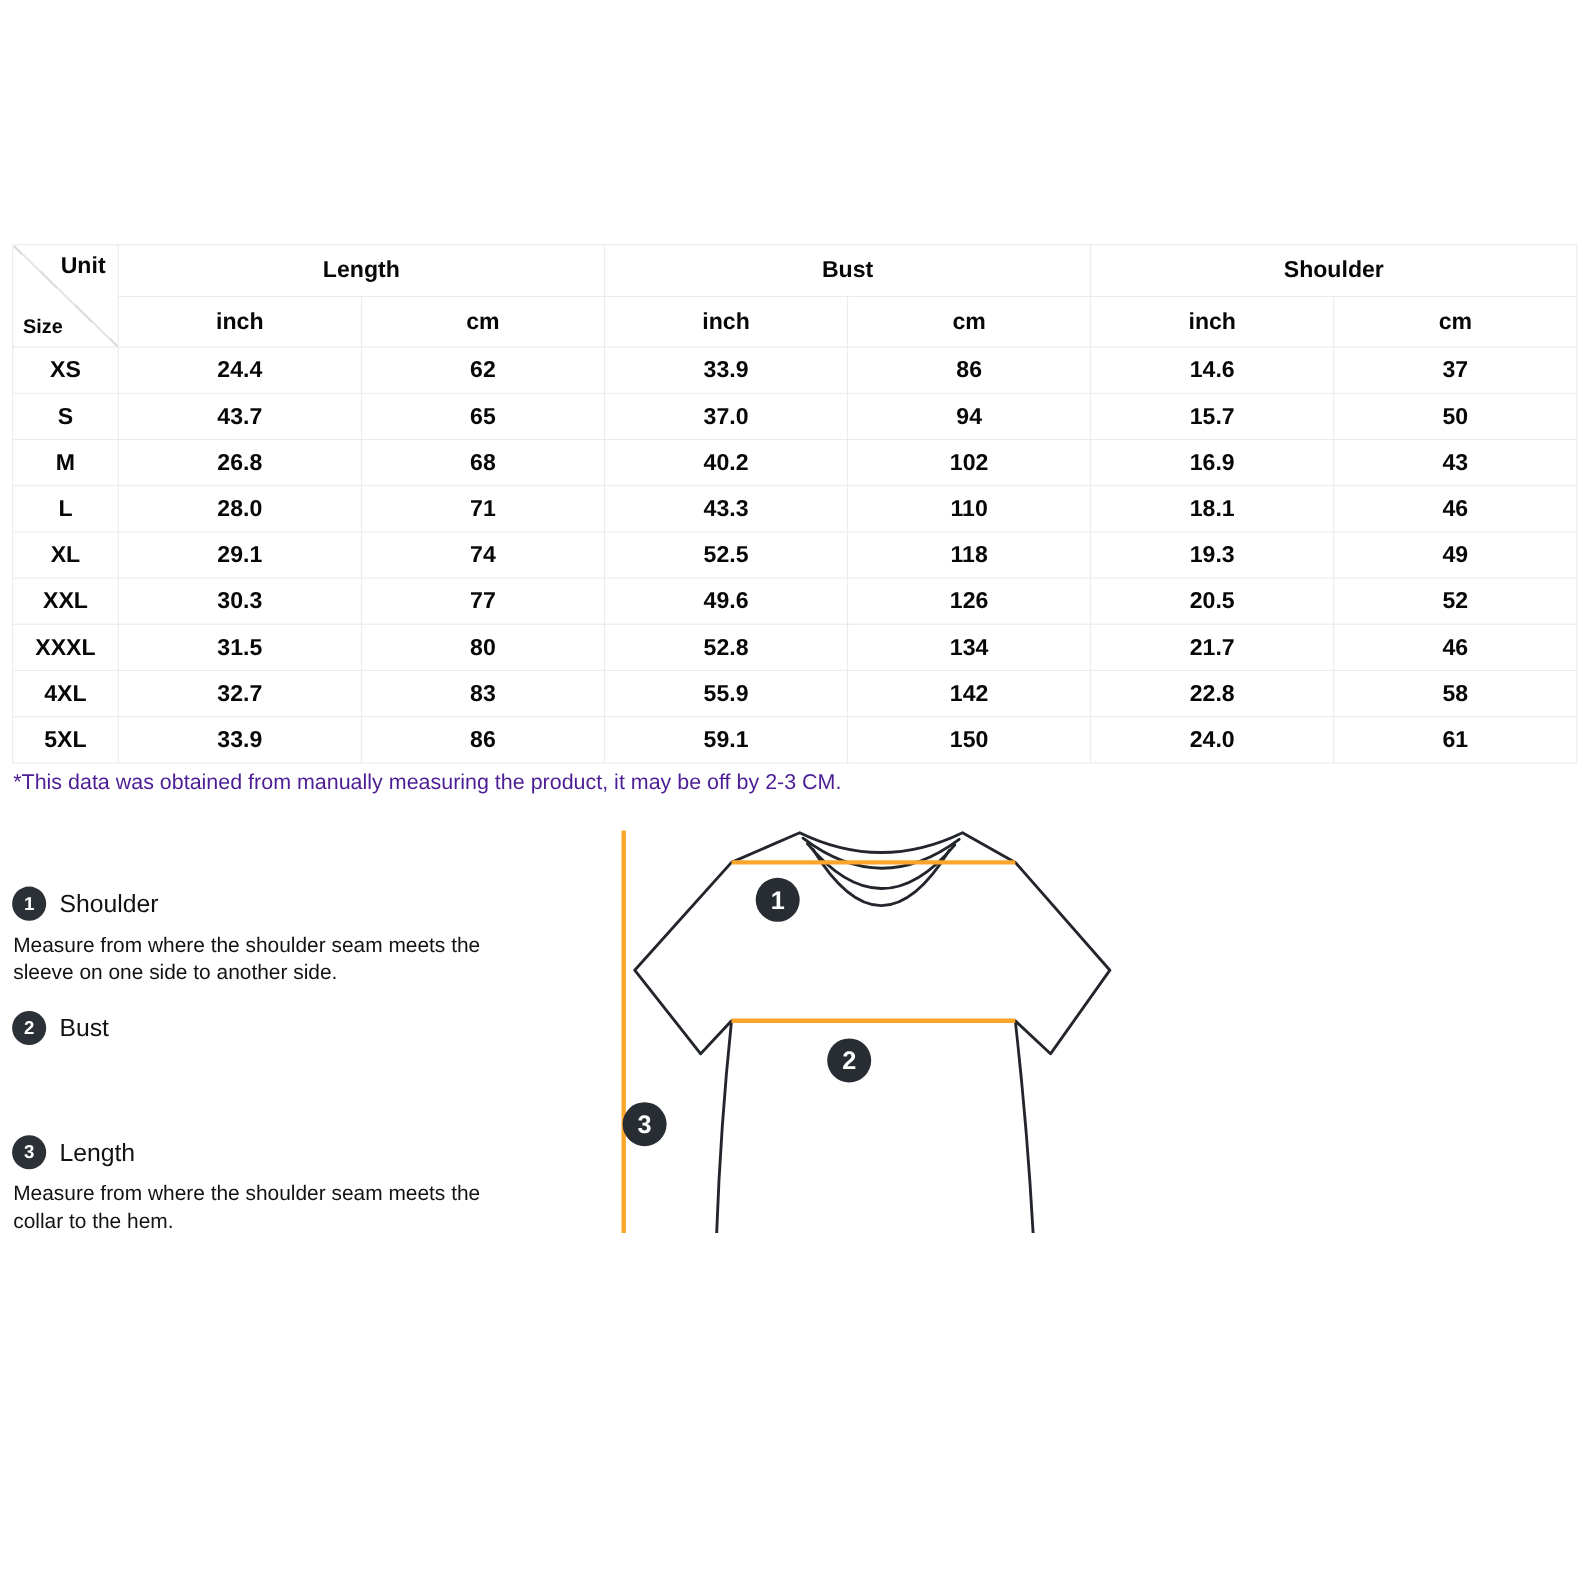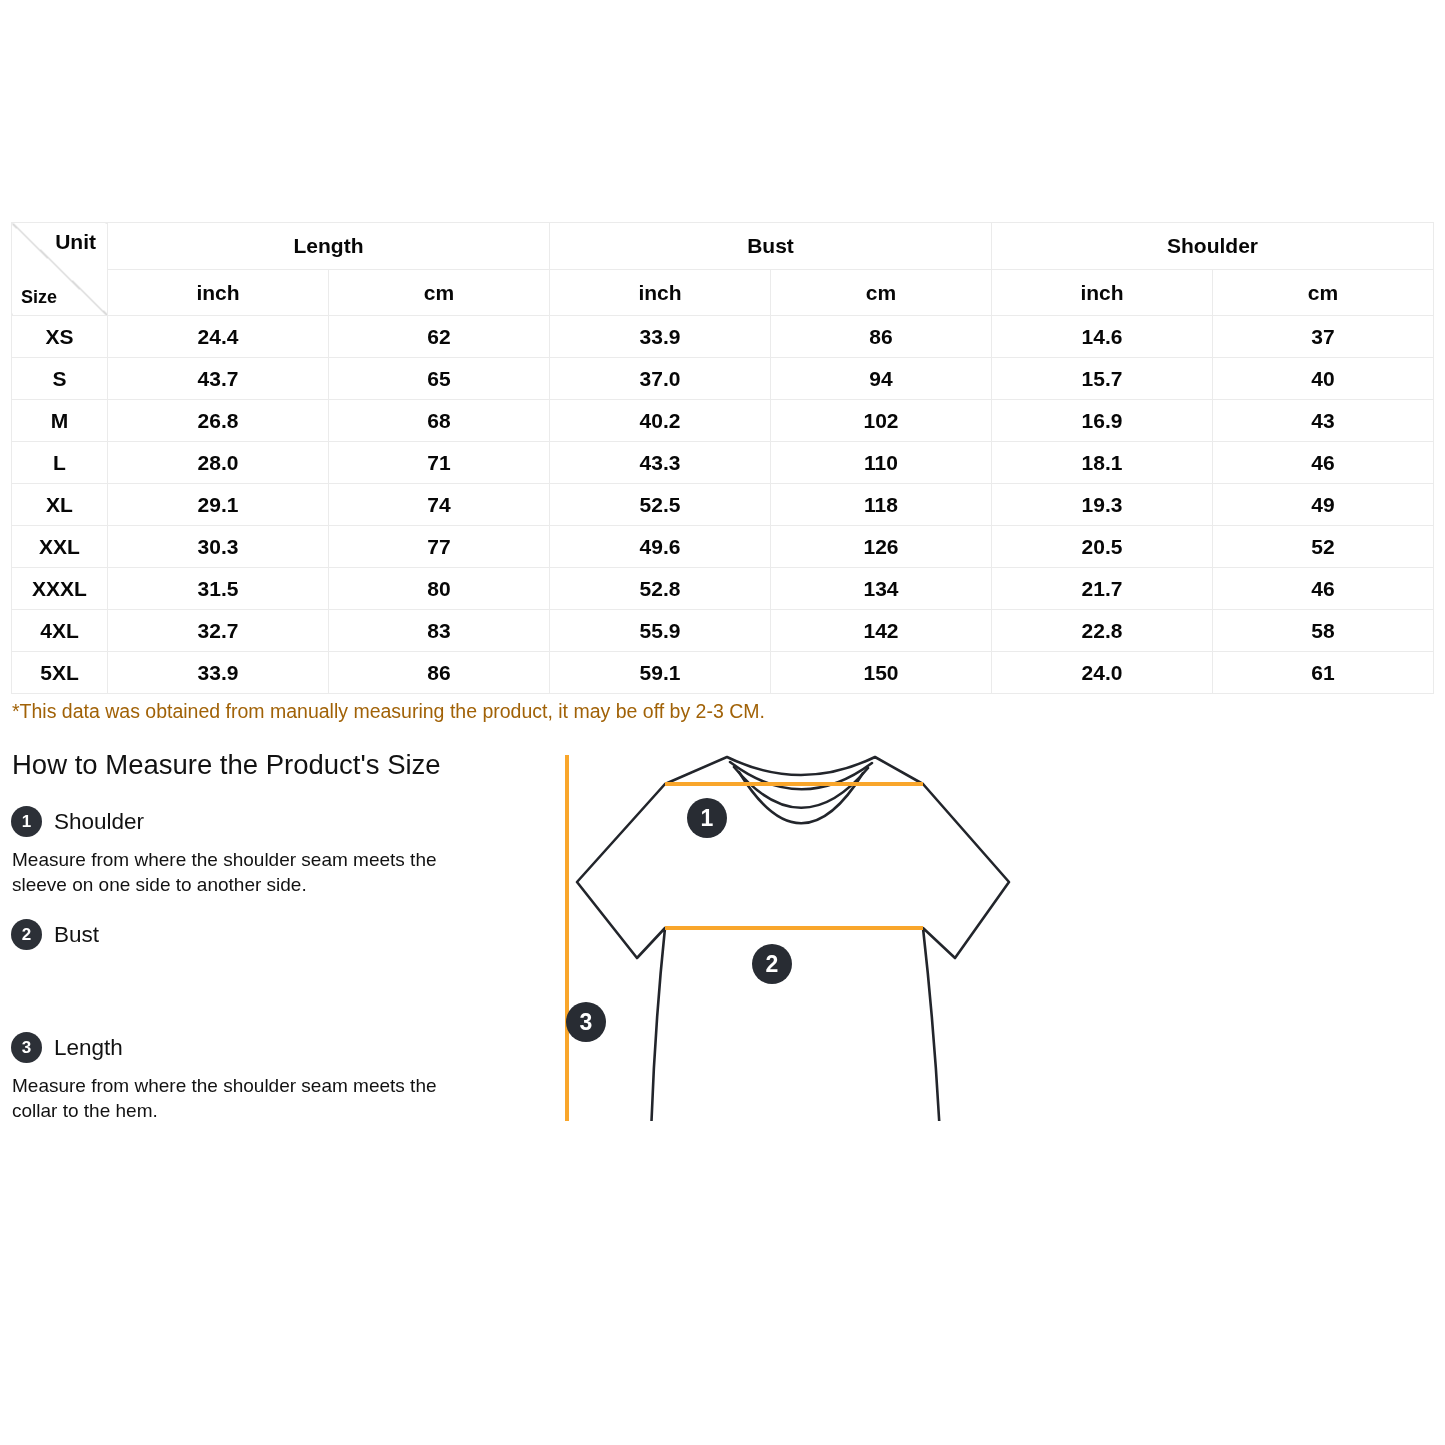--- a/index.html
+++ b/index.html
@@ -46,21 +46,21 @@
   }
   .corner-unit { position: absolute; top: 7px; right: 11px; font-size: 21px; }
   .corner-size { position: absolute; bottom: 7px; left: 9px; font-size: 18px; }
 
   
   .footnote {
     position: absolute;
     left: 12px;
     top: 700px;
     font-size: 19.5px;
-    color: #a16207;
+    color: #4c1d95;
     white-space: nowrap;
   }
 
   
   .guide-title {
     position: absolute;
     left: 12px;
     top: 749px;
     font-size: 27.5px;
     color: #121212;
@@ -162,21 +162,21 @@
         <td>14.6</td>
         <td>37</td>
       </tr>
       <tr class="data-row">
         <th>S</th>
         <td>43.7</td>
         <td>65</td>
         <td>37.0</td>
         <td>94</td>
         <td>15.7</td>
-        <td>40</td>
+        <td>50</td>
       </tr>
       <tr class="data-row">
         <th>M</th>
         <td>26.8</td>
         <td>68</td>
         <td>40.2</td>
         <td>102</td>
         <td>16.9</td>
         <td>43</td>
       </tr>
@@ -232,21 +232,20 @@
         <td>59.1</td>
         <td>150</td>
         <td>24.0</td>
         <td>61</td>
       </tr>
     </tbody>
   </table>
 
   <div class="footnote">*This data was obtained from manually measuring the product, it may be off by 2-3 CM.</div>
 
-  <div class="guide-title">How to Measure the Product's Size</div>
 
   <div class="step-header s1">
     <div class="step-badge">1</div>
     <div class="step-label">Shoulder</div>
   </div>
   <div class="step-body b1">Measure from where the shoulder seam meets the
 sleeve on one side to another side.</div>
 
   <div class="step-header s2">
     <div class="step-badge">2</div>

